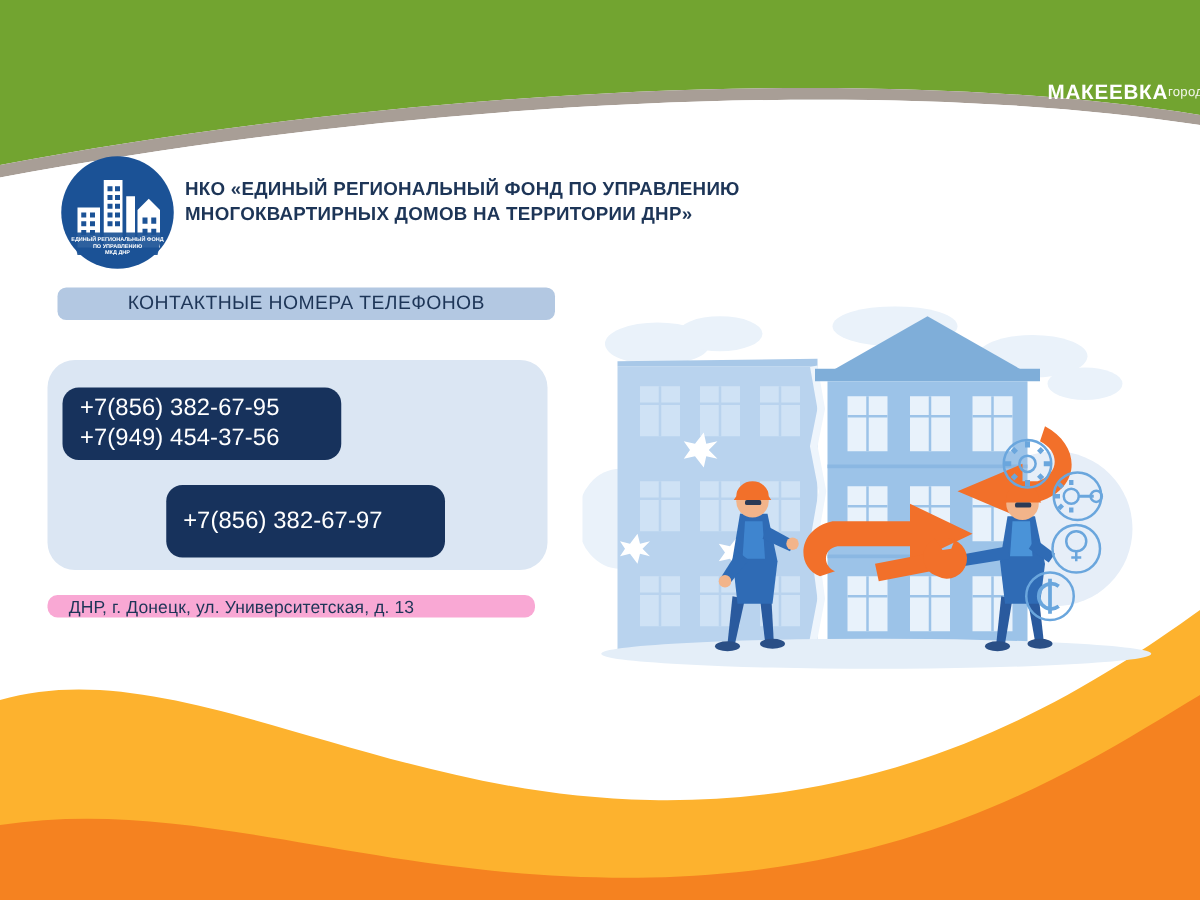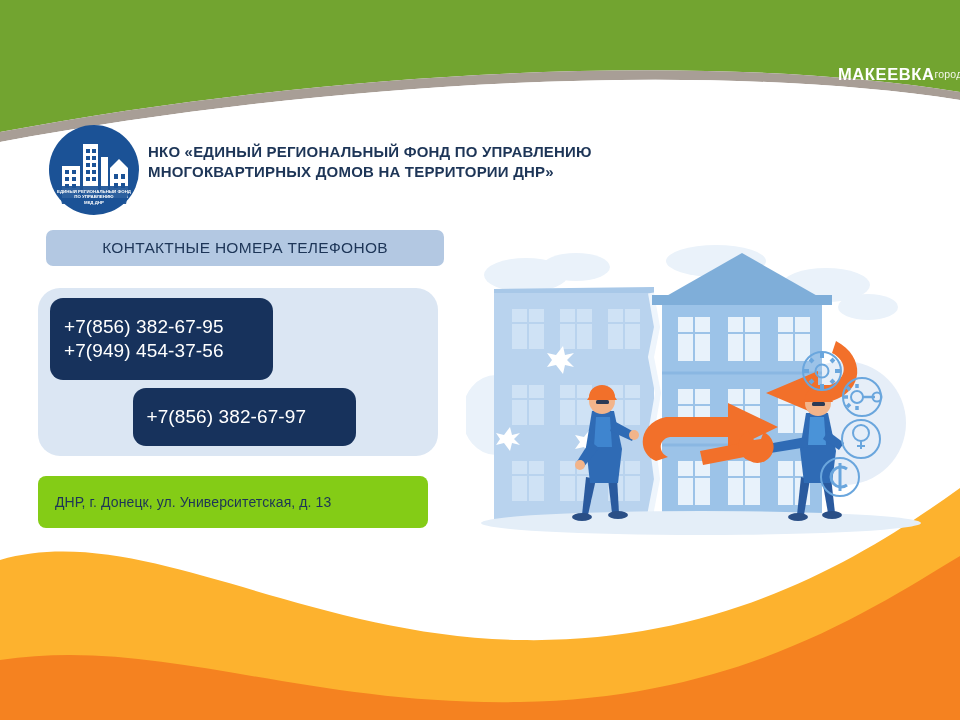--- a/index.html
+++ b/index.html
@@ -34,55 +34,55 @@
   .org-header{position:absolute;left:48px;top:124px;width:680px;height:92px;}
   .org-logo{position:absolute;left:0;top:0;width:92px;height:92px;}
   .org-title{
     position:absolute;left:100px;top:18px;width:580px;
     color:#1d3557;font-weight:bold;font-size:15px;line-height:1.33;
     letter-spacing:.2px;
   }
 
   
   .contact-banner{
-    position:absolute;left:46px;top:230px;width:398px;height:36px;
+    position:absolute;left:46px;top:230px;width:398px;height:26px;
     background:#b3c8e2;border-radius:7px;
     display:flex;align-items:center;justify-content:center;
   }
   .contact-banner span{
     color:#1d3557;font-size:15.5px;font-weight:500;letter-spacing:.3px;
   }
 
   
   .phones-panel{
     position:absolute;left:38px;top:288px;width:400px;height:168px;
     background:#dbe6f3;border-radius:22px;
   }
   .phone-row{position:absolute;left:0;top:0;width:400px;display:flex;align-items:center;}
   .phone-row.r1{top:10px;height:82px;}
   .phone-row.r2{top:100px;height:58px;flex-direction:column;}
   .phone-box{
     background:#17325c;border-radius:13px;
     display:flex;flex-direction:column;align-items:flex-start;justify-content:center;
     box-sizing:border-box;
   }
-  .phone-row.r1 .phone-box{margin-left:12px;width:223px;height:82px;padding:0 0 0 14px;}
+  .phone-row.r1 .phone-box{margin-left:12px;width:223px;height:58px;padding:0 0 0 14px;}
   .phone-row.r2 .phone-box{margin-left:12px;width:223px;height:58px;padding:0 0 0 14px;}
   .phone-num{
     color:#ffffff;font-size:19px;line-height:1.28;letter-spacing:.1px;white-space:nowrap;
   }
   .phone-label{
     color:#33415c;font-size:15px;line-height:1.25;text-align:center;
     width:150px;margin-left:10px;
   }
 
   
   .address-bar{
-    position:absolute;left:38px;top:476px;width:390px;height:52px;
-    background:#84cc16;border-radius:8px;display:flex;align-items:center;
+    position:absolute;left:38px;top:476px;width:390px;height:18px;
+    background:#f9a8d4;border-radius:8px;display:flex;align-items:center;
   }
   .address-bar span{color:#1d3557;font-size:14px;padding-left:17px;letter-spacing:.1px;}
 
   
   .illustration{position:absolute;left:466px;top:245px;width:470px;height:292px;}
 </style>
 </head>
 <body>
 
 <div id="poster">

